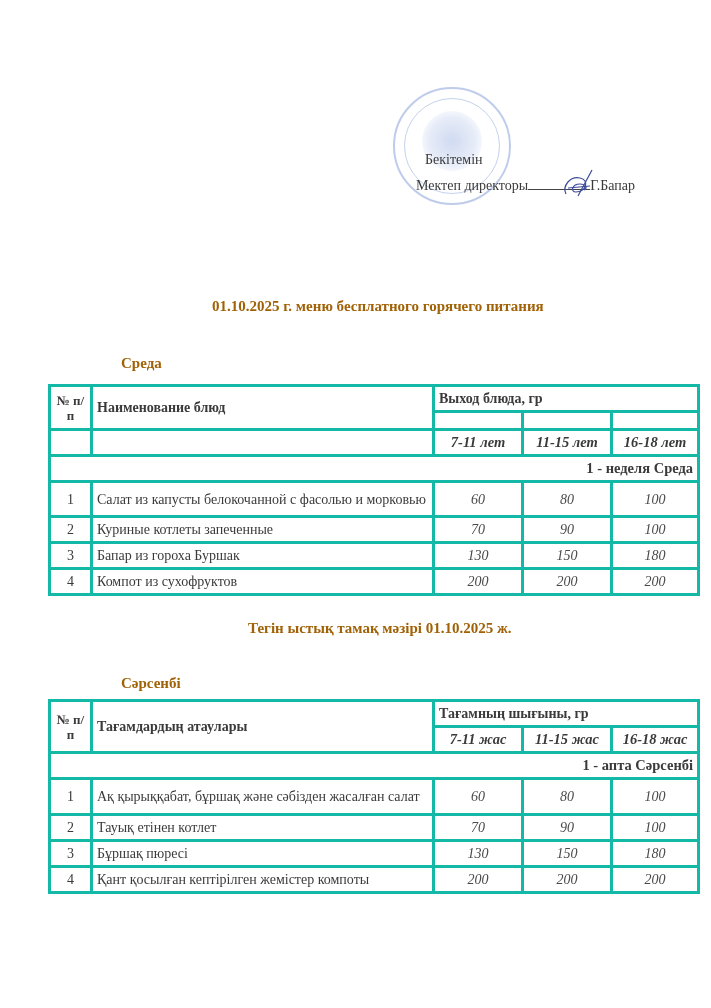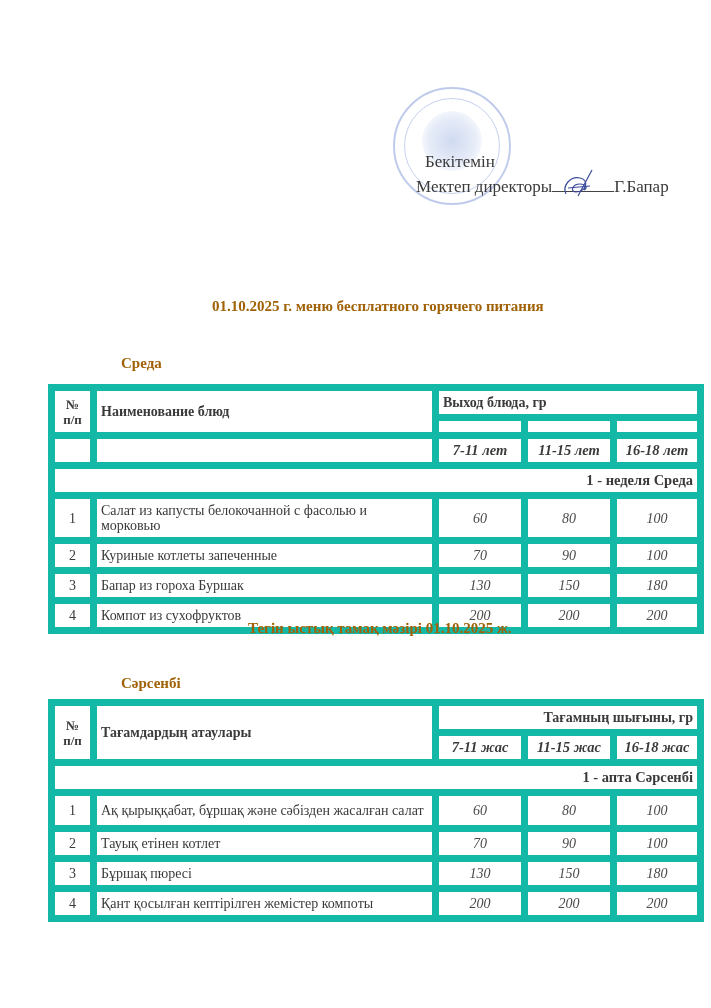--- a/index.html
+++ b/index.html
@@ -25,21 +25,21 @@
       border-radius: 50%;
       border: 1px solid rgba(110,140,210,0.40);
     }
     .stamp-inner {
       position: absolute; left: 27px; top: 22px; width: 60px; height: 60px;
       border-radius: 50%;
       background: radial-gradient(circle, rgba(120,150,215,0.35) 0%, rgba(120,150,215,0.18) 55%, rgba(120,150,215,0.05) 75%);
     }
 
     .approve {
-      font-size: 17px; color: #3a3a3a;
+      font-size: 14px; color: #3a3a3a;
     }
     .approve-title { left: 425px; top: 152px; }
     .approve-line { left: 416px; top: 177px; white-space: nowrap; }
     .sig-line {
       display: inline-block; width: 62px; border-bottom: 1px solid #444;
       vertical-align: baseline; position: relative; height: 12px;
     }
     .signature {
       left: 560px; top: 166px; width: 40px; height: 34px;
     }
@@ -53,21 +53,21 @@
     .day-2 { left: 121px; top: 675px; font-size: 15px; }
 
     table.menu {
       position: absolute;
       border-collapse: collapse;
       table-layout: fixed;
       font-size: 14px;
       color: #3a3a3a;
     }
     table.menu td {
-      border: 7px solid #14b8a6;
+      border: 3px solid #14b8a6;
       padding: 4px 4px;
       line-height: 15px;
       vertical-align: middle;
     }
     .t1 { left: 48px; top: 384px; width: 649px; }
     .t2 { left: 48px; top: 699px; width: 649px; }
 
     .c-num { text-align: center; }
     .hdr-num { font-weight: bold; text-align: center; font-size: 13px; line-height: 15px; }
     .hdr-name { font-weight: bold; font-size: 14px; margin-left: 9px; }
@@ -165,21 +165,21 @@
     <col style="width:42px">
       <col style="width:342px">
       <col style="width:89px">
       <col style="width:89px">
       <col style="width:87px">
   </colgroup>
   <tbody>
       <tr style="height:20px">
     <td rowspan="2" class="hdr-num">№ п/п</td>
     <td rowspan="2" class="hdr-name">Тағамдардың атаулары</td>
-    <td colspan="3" class="hdr-yield" style="text-align:right">Тағамның шығыны, гр</td>
+    <td colspan="3" class="hdr-yield" style="text-align:left">Тағамның шығыны, гр</td>
   </tr>
   <tr style="height:17px">
     <td class="age">7-11 жас</td>
     <td class="age">11-15 жас</td>
     <td class="age">16-18 жас</td>
   </tr>
   <tr style="height:17px">
     <td colspan="5" class="week">1 - апта Сәрсенбі</td>
   </tr>
   <tr style="height:36px">

